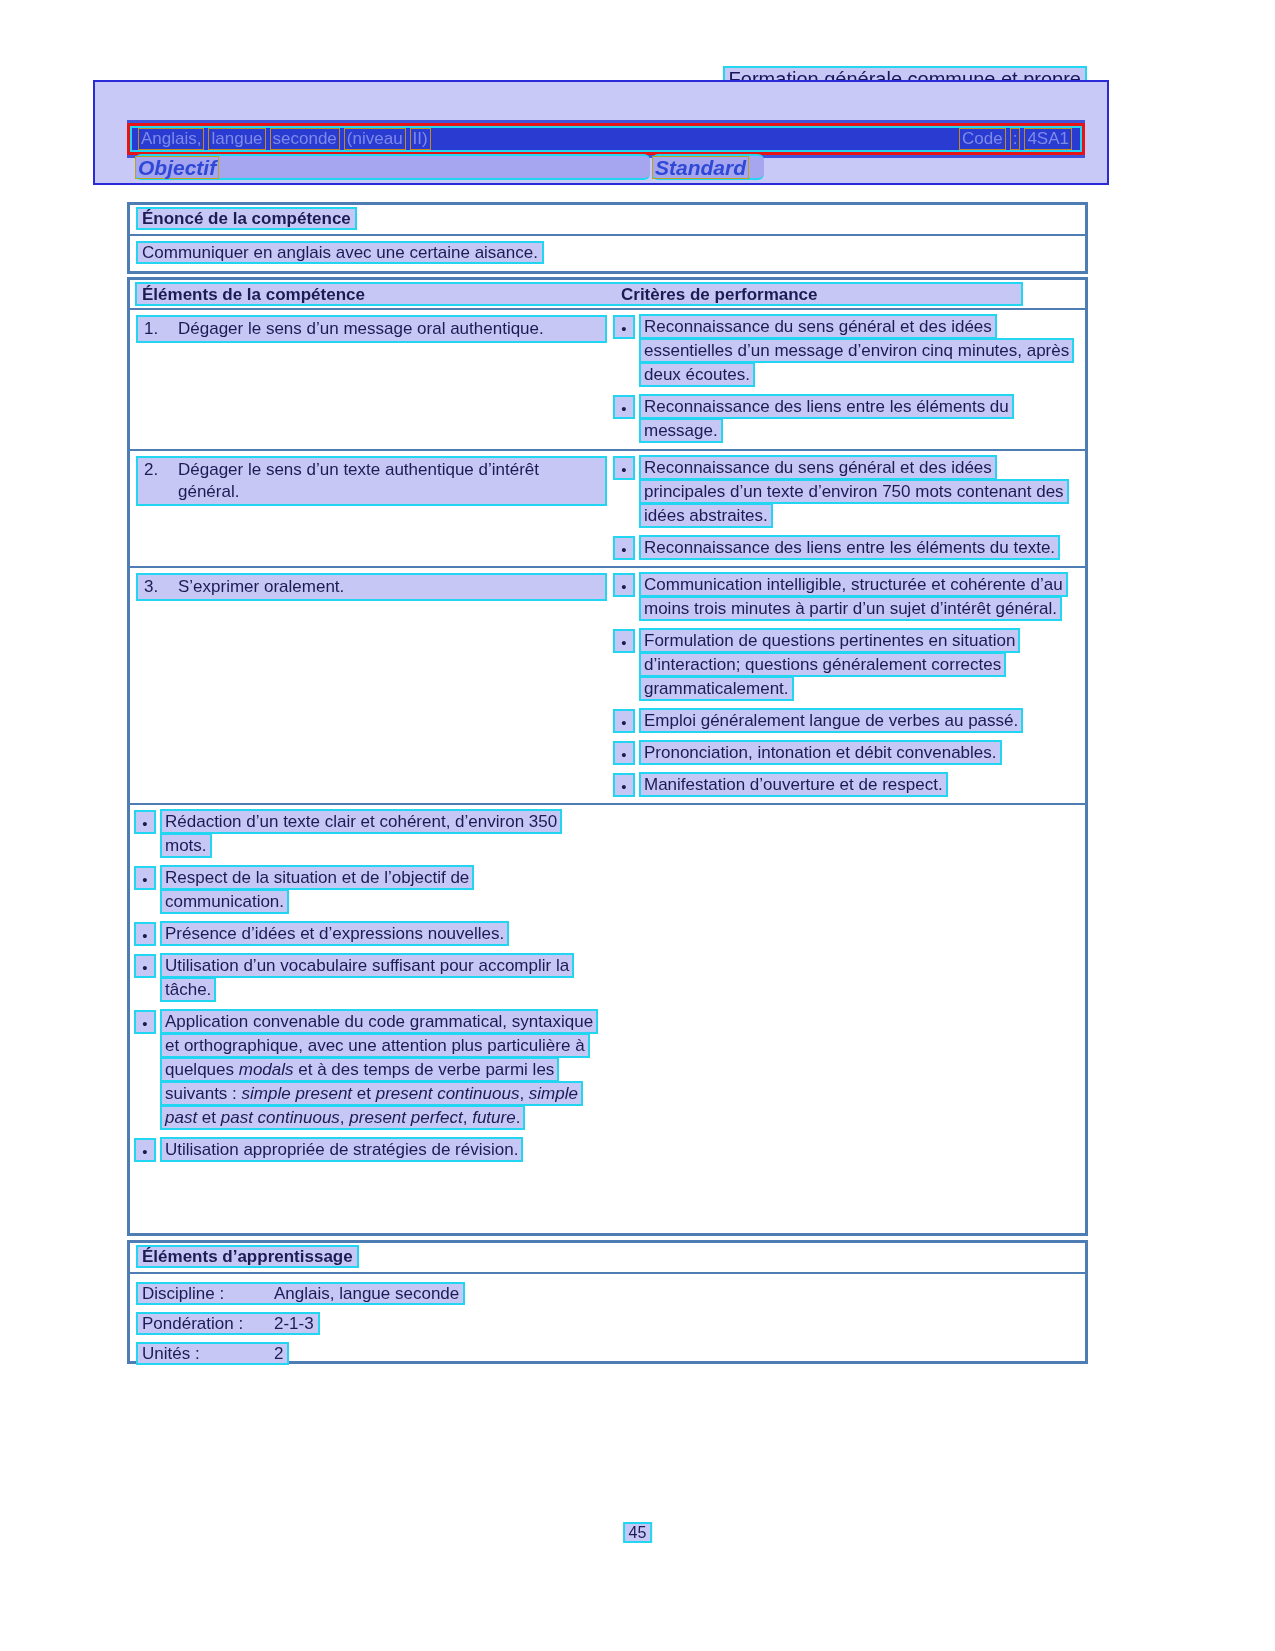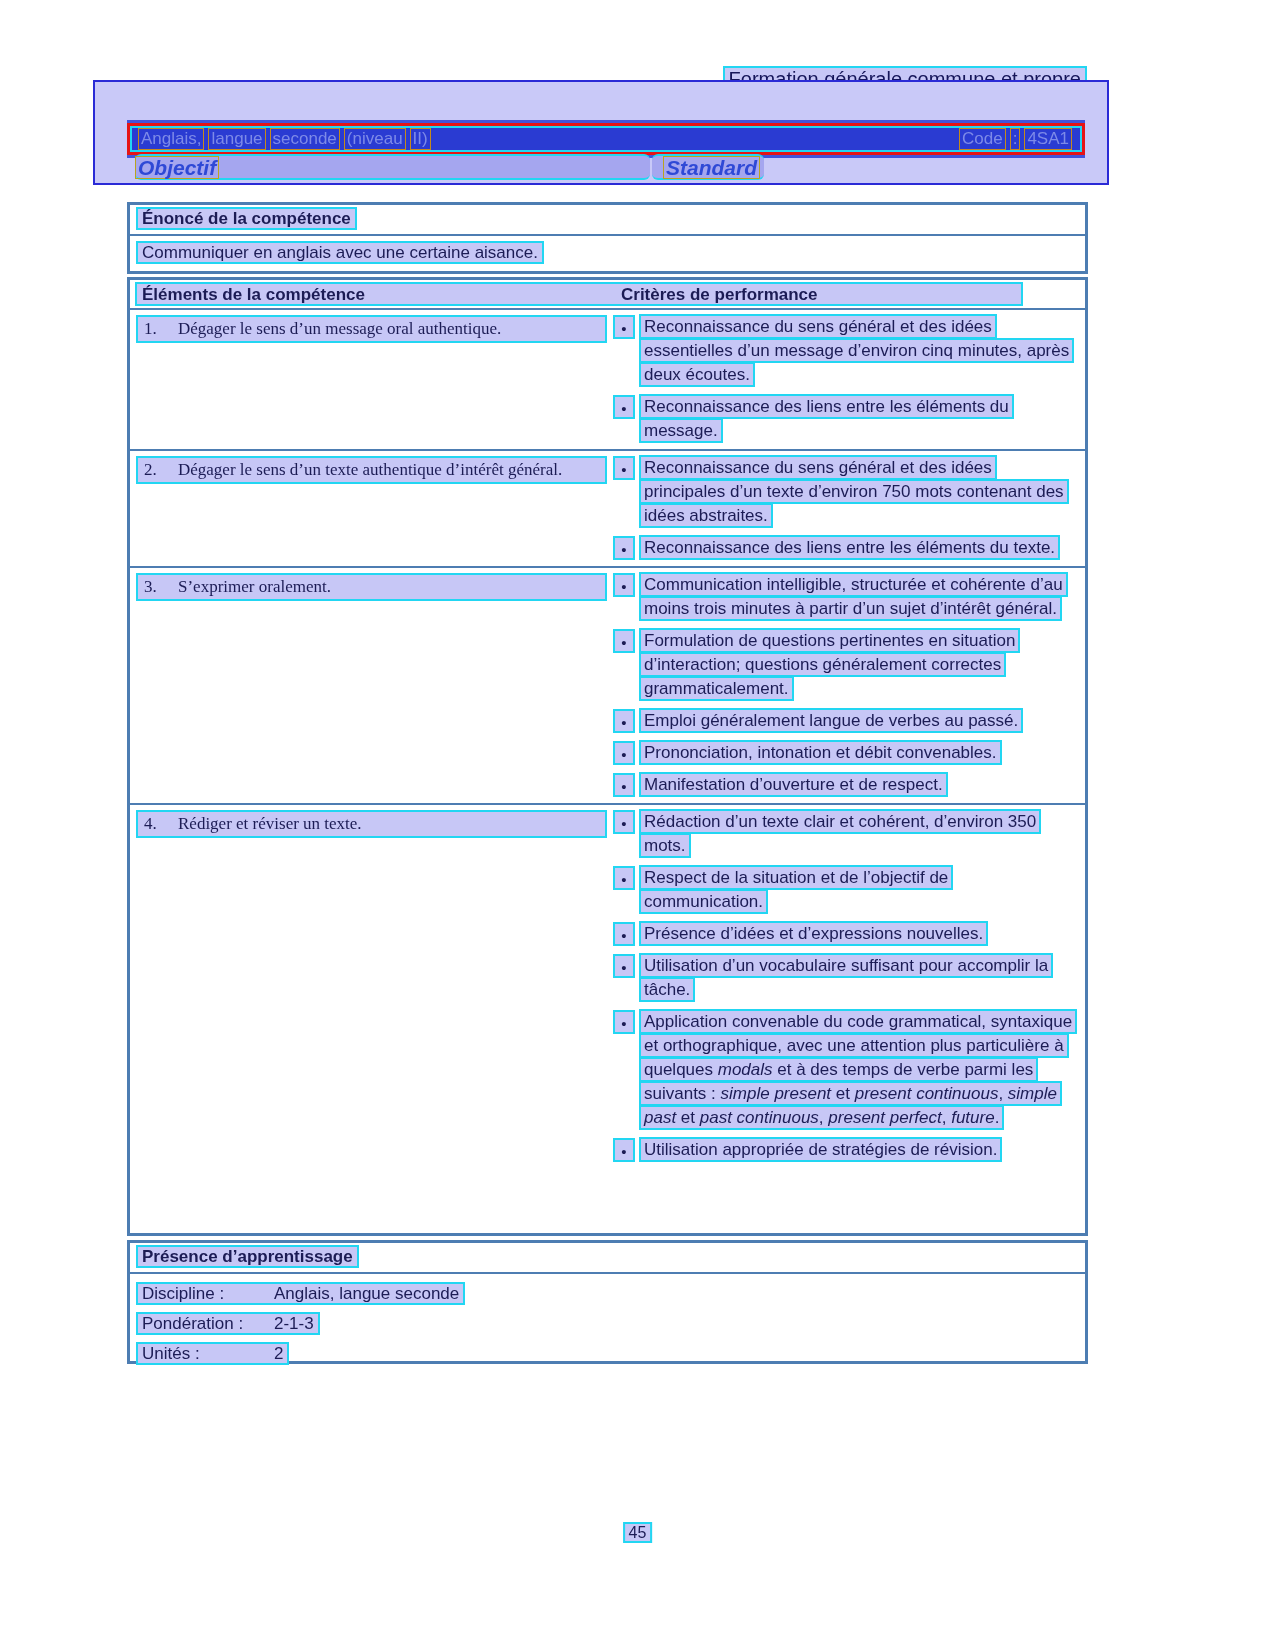--- a/index.html
+++ b/index.html
@@ -18,21 +18,21 @@
     --obj-text:#2f49d6;
   }
   *{box-sizing:border-box;margin:0;padding:0;}
   html,body{background:#ffffff;}
   body{font-family:"Liberation Sans","DejaVu Sans",sans-serif;color:var(--navy);}
   .page{position:relative;width:1275px;height:1651px;background:#fff;overflow:hidden;}
 
   
   .hl{background:var(--hl-fill);border:2px solid var(--hl-cyan);padding:0 4px;
       -webkit-box-decoration-break:clone;box-decoration-break:clone;}
-  .hl.block{display:block;font-family:Liberation Serif, serif;}
+  .hl.block{display:block;}
   .bold{font-weight:bold;}
 
   
   .running-header{position:absolute;top:68px;right:188px;font-size:20px;}
   .running-header .hl{color:#16165a;}
 
   
   .top-box{position:absolute;left:93px;top:80px;width:1016px;height:105px;
            background:var(--lav-fill);border:2px solid var(--lav-border);}
   .banner-outer{position:absolute;left:32px;top:38px;width:958px;
@@ -40,21 +40,21 @@
   .banner-inner{border:3px solid var(--banner-red);box-shadow:inset 0 0 0 2px var(--hl-cyan);
                 background:var(--banner-fill);display:flex;justify-content:space-between;
                 align-items:center;padding:2px 8px;font-size:17px;color:var(--banner-text);}
   .wordbox{border:1px solid var(--word-box);padding:0 2px;margin-right:4px;display:inline-block;}
   .banner-code .wordbox{margin-right:2px;margin-left:2px;}
   .objstd-row{position:absolute;left:0;top:72px;width:100%;height:26px;}
   .band{position:absolute;top:0;height:26px;background:var(--band-fill);
         border-top:2px solid var(--hl-cyan);border-bottom:2px solid var(--hl-cyan);
         display:flex;align-items:center;border-radius:6px;}
   .band-obj{left:40px;width:515px;}
-  .band-std{left:557px;width:112px;justify-content:flex-end;}
+  .band-std{left:557px;width:112px;}
   .band .wordbox{font-size:21px;font-weight:bold;font-style:italic;color:var(--obj-text);
                  border-color:#b9a41f;line-height:21px;}
 
   
   .tbl{position:absolute;left:127px;width:961px;border:3px solid var(--table-border);
        background:#fff;font-size:17px;}
   .tbl-header-row{border-bottom:2px solid var(--table-border);padding:4px 12px 5px 6px;}
   .tbl-enonce{top:202px;}
   .tbl-enonce .tbl-body-row{padding:7px 6px 8px 6px;}
 
@@ -181,23 +181,20 @@
               <span class="hl marker">•</span>
               <div class="crit-body"><span class="hl"><span>Prononciation, intonation et débit convenables.</span></span></div>
             </div>
             <div class="crit-item">
               <span class="hl marker">•</span>
               <div class="crit-body"><span class="hl"><span>Manifestation d’ouverture et de respect.</span></span></div>
             </div>
           </div>
         </div>
         <div class="comp-row">
-          <div class="comp-left">
-            <div class="hl block"><span class="num">4.</span><span>Rédiger et réviser un texte.</span></div>
-          </div>
           <div class="comp-right">
             <div class="crit-item">
               <span class="hl marker">•</span>
               <div class="crit-body"><span class="hl"><span>Rédaction d’un texte clair et cohérent, d’environ 350 mots.</span></span></div>
             </div>
             <div class="crit-item">
               <span class="hl marker">•</span>
               <div class="crit-body"><span class="hl"><span>Respect de la situation et de l’objectif de communication.</span></span></div>
             </div>
             <div class="crit-item">
@@ -216,21 +213,21 @@
               <span class="hl marker">•</span>
               <div class="crit-body"><span class="hl"><span>Utilisation appropriée de stratégies de révision.</span></span></div>
             </div>
           </div>
         </div>
       </div>
   </div>
 
   <div class="tbl tbl-act">
     <div class="tbl-header-row">
-      <span class="hl bold">Présence d’apprentissage</span>
+      <span class="hl bold">Éléments d’apprentissage</span>
     </div>
     <div class="act-body" id="act-rows">
         <div class="act-row"><span class="hl"><span class="act-label">Discipline :</span><span>Anglais, langue seconde</span></span></div>
         <div class="act-row"><span class="hl"><span class="act-label">Pondération :</span><span>2-1-3</span></span></div>
         <div class="act-row"><span class="hl"><span class="act-label">Unités :</span><span>2</span></span></div>
       </div>
   </div>
 
   <div class="page-number-wrap">
     <span class="hl">45</span>

